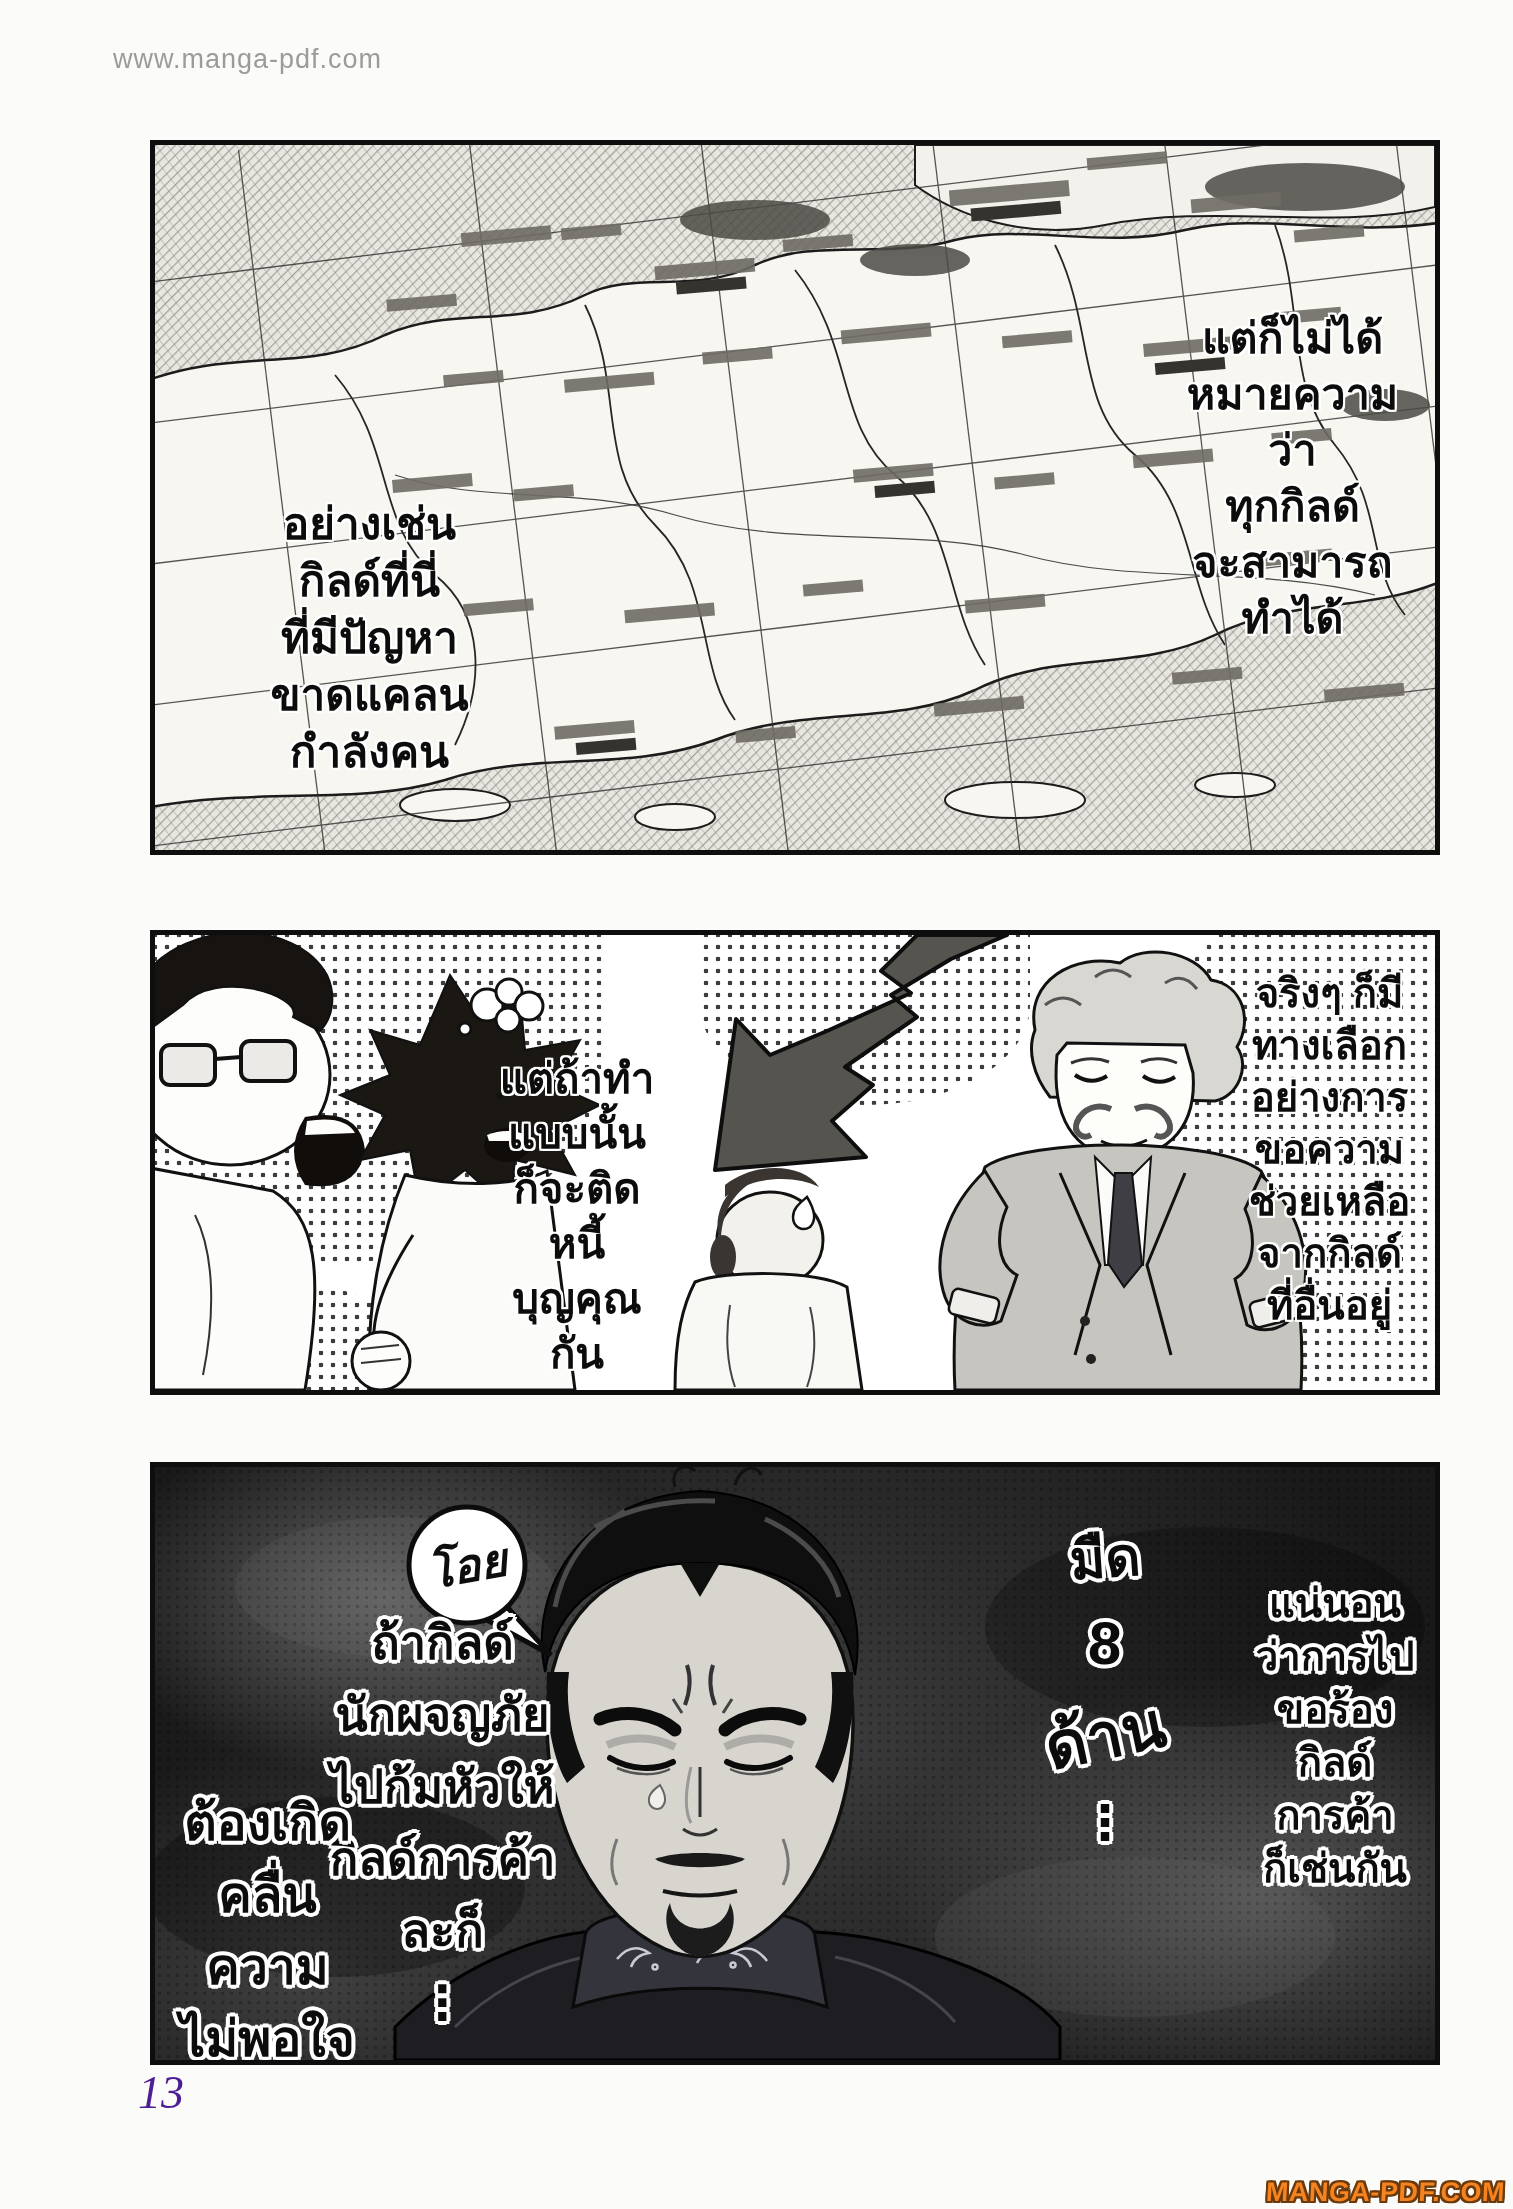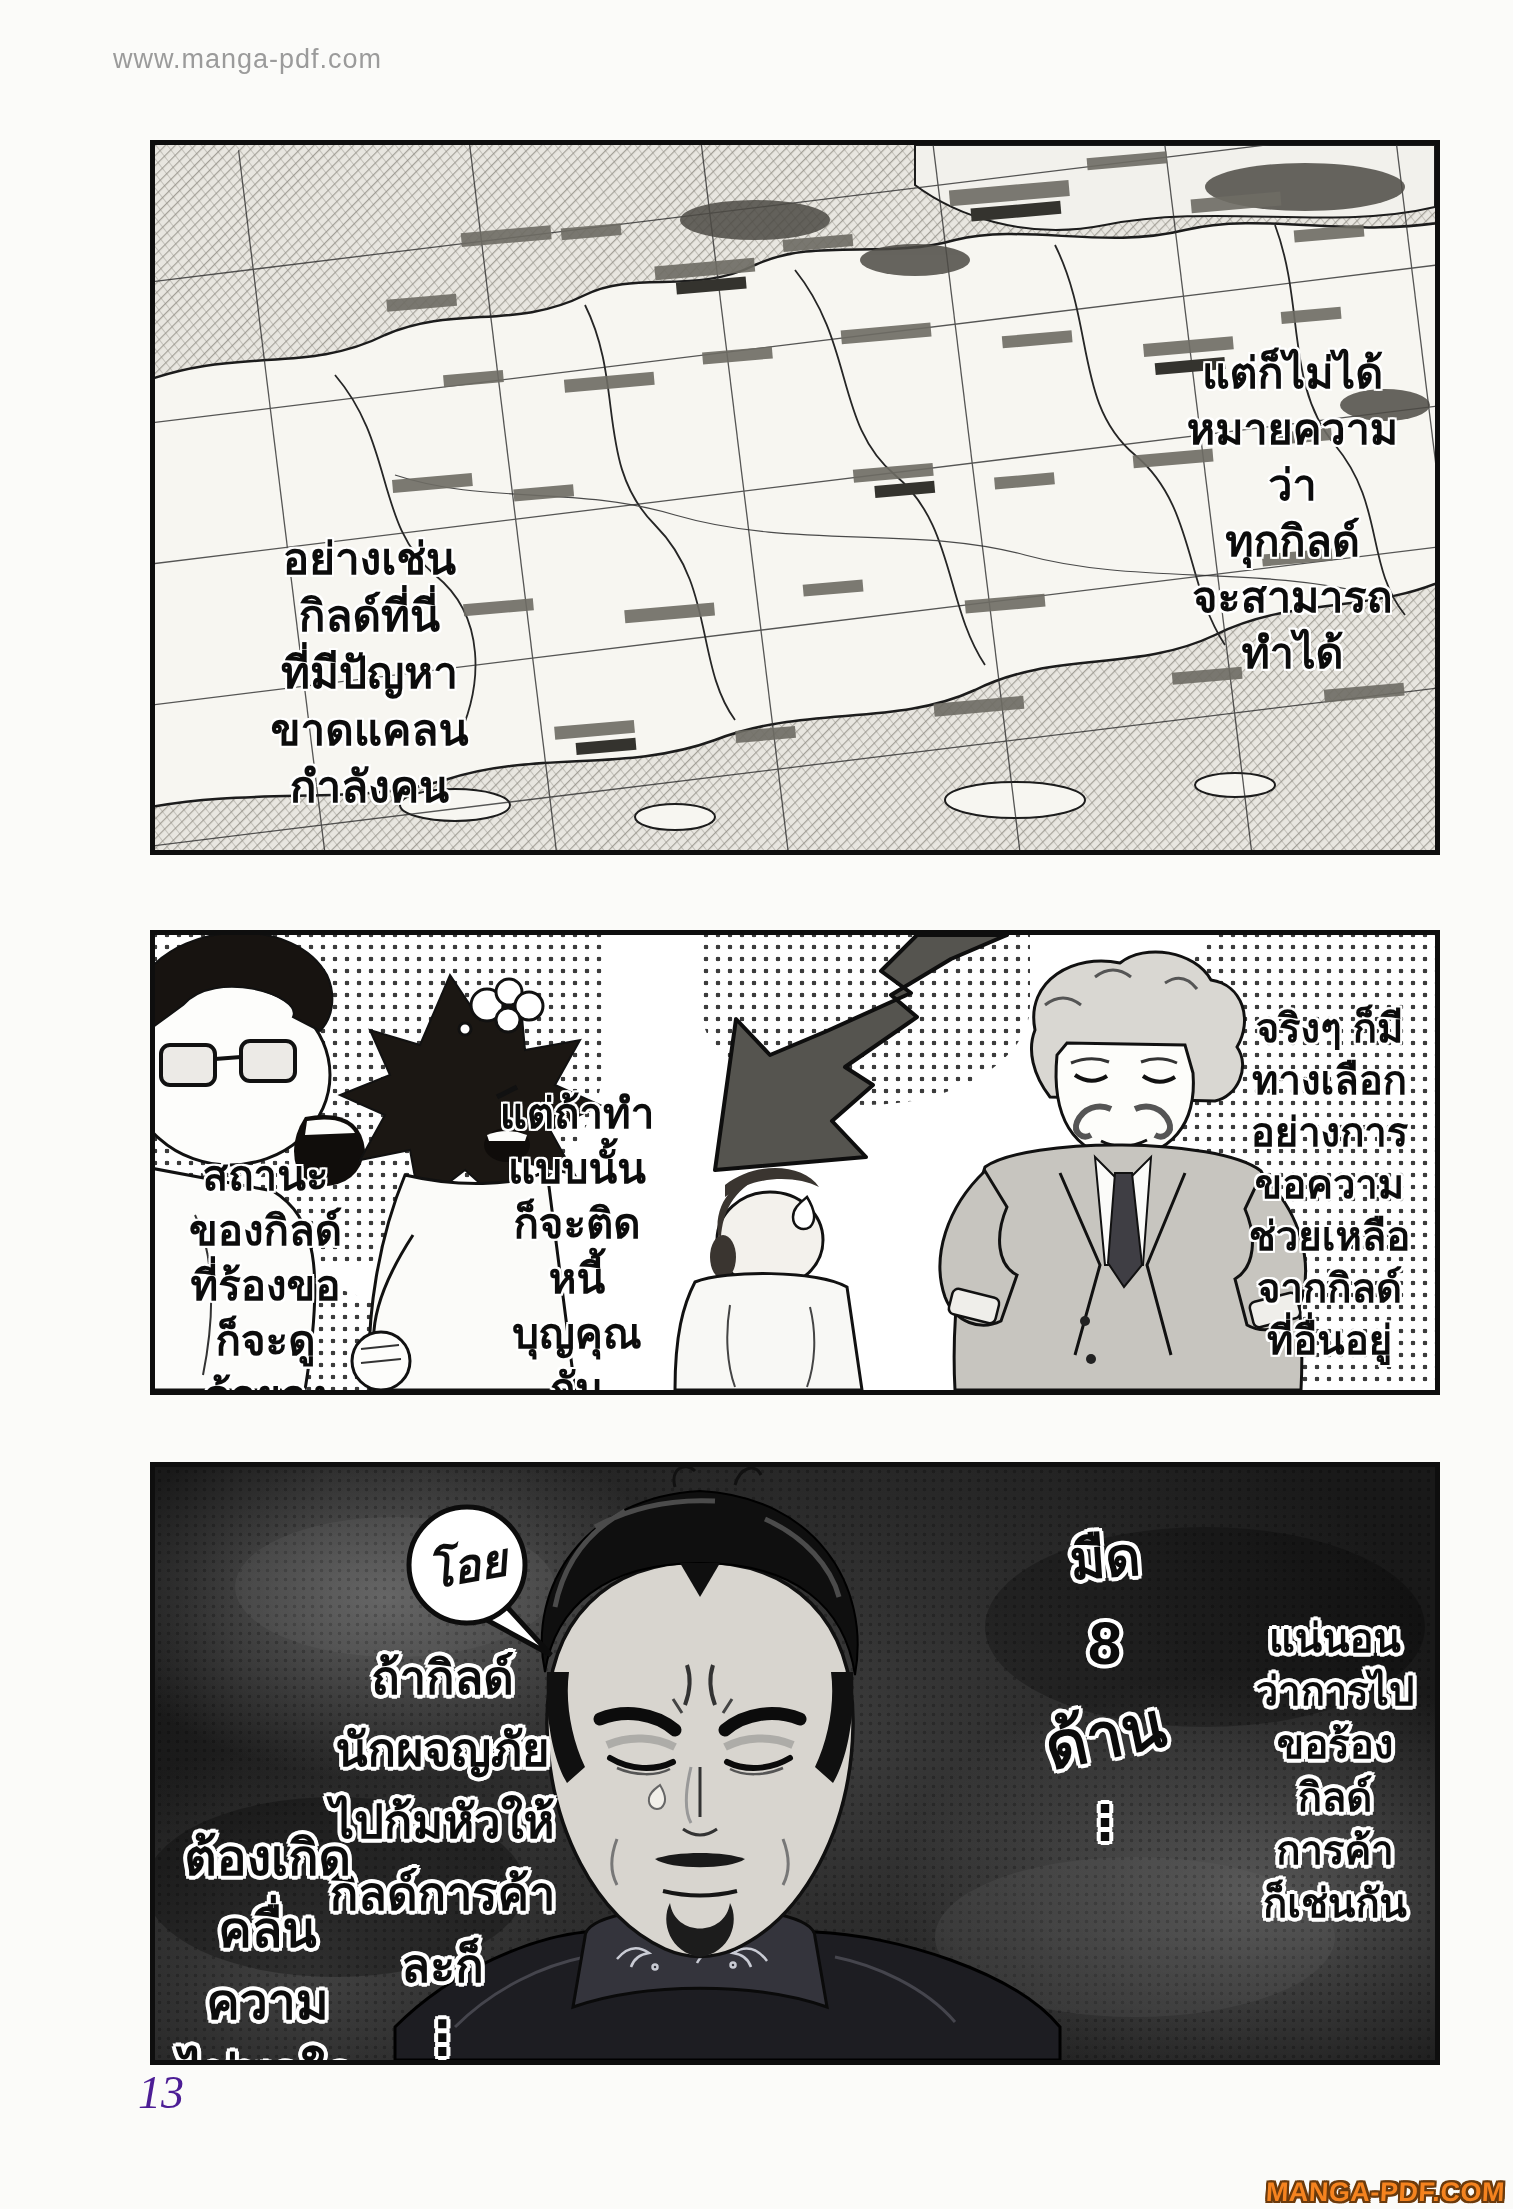--- a/index.html
+++ b/index.html
@@ -10,21 +10,20 @@
   }
   .panel{
     position:absolute;box-sizing:border-box;border:5px solid #0e0e0e;
     background:#ffffff;overflow:hidden;
   }
   .speech{
     position:absolute;font-weight:bold;text-align:center;
     white-space:pre-line;color:#0c0c0c;z-index:5;
     text-shadow:-2px -2px 0 #fff,2px -2px 0 #fff,-2px 2px 0 #fff,2px 2px 0 #fff,
                  0 -2px 0 #fff,0 2px 0 #fff,-2px 0 0 #fff,2px 0 0 #fff;
-    margin-top:35px;
   }
   .outlined{
     text-shadow:-3px -3px 0 #fff,3px -3px 0 #fff,-3px 3px 0 #fff,3px 3px 0 #fff,
                  0 -4px 0 #fff,0 4px 0 #fff,-4px 0 0 #fff,4px 0 0 #fff,
                  -3px 0 0 #fff,3px 0 0 #fff,0 -3px 0 #fff,0 3px 0 #fff;
   }
   .dots{
     position:absolute;z-index:1;
     background-image:radial-gradient(circle,#3c3c3c 2.1px,rgba(0,0,0,0) 2.6px);
     background-size:12px 12px;
@@ -252,25 +251,20 @@
       <path d="M905,238 L945,330 L920,420 M1030,238 L992,330 L1016,420" fill="none" stroke="#111" stroke-width="3"></path>
       <path d="M830,236 C792,272 776,322 790,362 C800,388 826,396 846,386 L862,340 C842,330 840,300 852,272 Z" fill="#c7c5bf" stroke="#111" stroke-width="3"></path>
       <path d="M1106,240 C1146,276 1160,330 1144,372 C1134,394 1110,400 1092,390 L1080,344 C1100,332 1102,302 1090,274 Z" fill="#c7c5bf" stroke="#111" stroke-width="3"></path>
       <rect x="795" y="358" width="48" height="26" rx="6" fill="#efeeea" stroke="#111" stroke-width="2.5" transform="rotate(14 819 371)"></rect>
       <rect x="1096" y="362" width="48" height="26" rx="6" fill="#efeeea" stroke="#111" stroke-width="2.5" transform="rotate(-14 1120 375)"></rect>
       <circle cx="930" cy="386" r="5" fill="#222"></circle>
         <circle cx="936" cy="424" r="5" fill="#222"></circle>
     </g>
   </svg>
 
-  <div class="speech" style="left:18px;top:178px;width:185px;font-size:42px;line-height:55px;">สถานะ
-ของกิลด์
-ที่ร้องขอ
-ก็จะดู
-ด้อยลง</div>
 
   <div class="speech" style="left:322px;top:116px;width:200px;font-size:42px;line-height:55px;">แต่ถ้าทำ
 แบบนั้น
 ก็จะติด
 หนี้
 บุญคุณ
 กัน</div>
 
   <div class="speech" style="left:1072px;top:32px;width:205px;font-size:40px;line-height:52px;">จริงๆ ก็มี
 ทางเลือก

